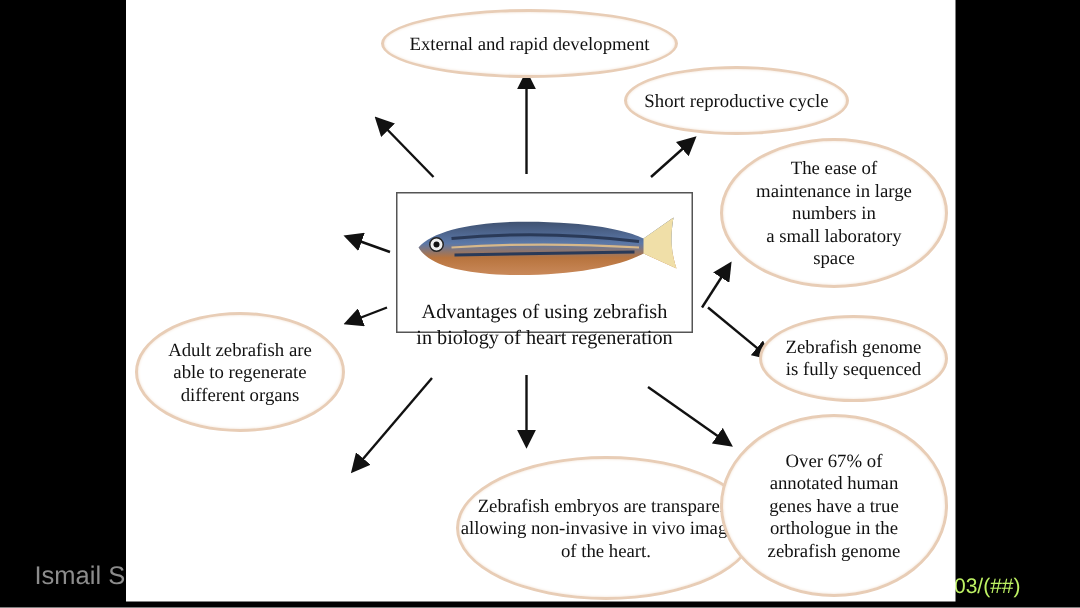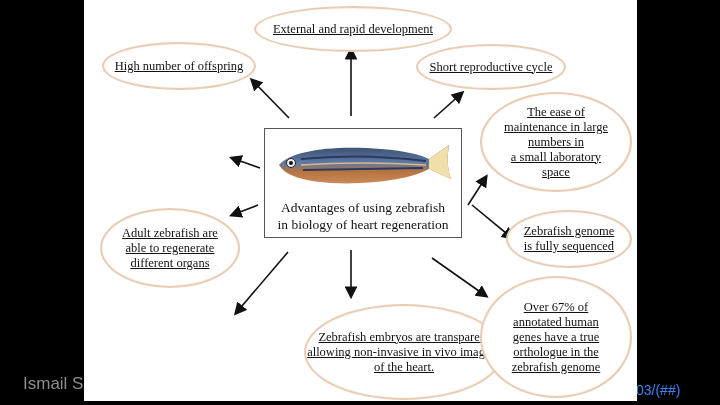--- a/index.html
+++ b/index.html
@@ -1,28 +1,28 @@
 <!DOCTYPE html>
 <html><head>
 <meta charset="utf-8">
 <style>
   html, body { margin:0; padding:0; }
   body { width:720px; height:405px; background:#000; position:relative; overflow:hidden;
          font-family:"Liberation Serif", serif; }
   .footer-left { position:absolute; left:23px; top:374px; color:#8c8c8c; font-size:17px;
                  font-family:Liberation Sans, sans-serif; }
-  .footer-right { position:absolute; left:636px; top:382px; color:#3b82f6; font-size:14px;
+  .footer-right { position:absolute; left:636px; top:382px; color:#bef264; font-size:14px;
                   font-family:"Liberation Sans", sans-serif; }
   .panel { position:absolute; left:84px; top:0; width:553px; height:401px; background:#fff; }
   .oval { position:absolute; border:2px solid #e8cdb6; border-radius:50%;
           background:#fff; box-shadow: 0 0 2px #f2e2d3 inset;
           display:flex; align-items:center; justify-content:center; text-align:center;
           color:#111; font-size:12.5px; line-height:15px; box-sizing:border-box; }
-  .oval span { display:block; white-space:pre-line;text-decoration:underline; }
-  .center-box { position:absolute; left:180px; top:128px; width:198px; height:110px;
+  .oval span { display:block; white-space:pre-line; }
+  .center-box { position:absolute; left:180px; top:128px; width:198px; height:94px;
                 border:1px solid #555; background:#fff; box-sizing:border-box;padding-left:48px; }
   .fish { position:absolute; left:6px; top:6px; width:184px; height:58px; }
   .center-label { position:absolute; left:0; right:0; top:70px; text-align:center;
                   font-size:13.5px; line-height:17px; color:#111; white-space:pre-line; }
   svg.arrows { position:absolute; left:0; top:0; width:553px; height:401px; }
 </style>
 </head>
 <body>
 
 <div class="footer-left">Ismail S</div>
@@ -44,34 +44,31 @@
     <line x1="174" y1="205" x2="148" y2="215" stroke="#111" stroke-width="1.6" marker-end="url(#ah)"></line>
     <line x1="388" y1="205" x2="428" y2="238" stroke="#111" stroke-width="1.6" marker-end="url(#ah)"></line>
     <line x1="204" y1="252" x2="152" y2="313" stroke="#111" stroke-width="1.6" marker-end="url(#ah)"></line>
     <line x1="267" y1="250" x2="267" y2="296" stroke="#111" stroke-width="1.6" marker-end="url(#ah)"></line>
     <line x1="348" y1="258" x2="402" y2="296" stroke="#111" stroke-width="1.6" marker-end="url(#ah)"></line>
   </svg>
 
   <div class="oval" style="left:170px; top:6px; width:198px; height:46px;">
     <span>External and rapid development</span>
   </div>
-  <div class="oval" style="left:18px; top:42px; width:154px; height:48px;">
-    <span>High number of offspring</span>
-  </div>
   <div class="oval" style="left:332px; top:44px; width:150px; height:46px;">
     <span>Short reproductive cycle</span>
   </div>
   <div class="oval" style="left:396px; top:92px; width:152px; height:100px;align-items:center;">
     <span>The ease of
 maintenance in large
 numbers in
 a small laboratory
 space</span>
   </div>
-  <div class="oval" style="left:16px; top:208px; width:140px; height:80px;align-items:center;">
+  <div class="oval" style="left:6px; top:208px; width:140px; height:80px;align-items:center;">
     <span>Adult zebrafish are
 able to regenerate
 different organs</span>
   </div>
   <div class="oval" style="left:422px; top:210px; width:126px; height:58px;">
     <span>Zebrafish genome
 is fully sequenced</span>
   </div>
   <div class="oval" style="left:176px; top:304px; width:200px; height:96px;margin-left:44px;">
     <span>Zebrafish embryos are transparent

